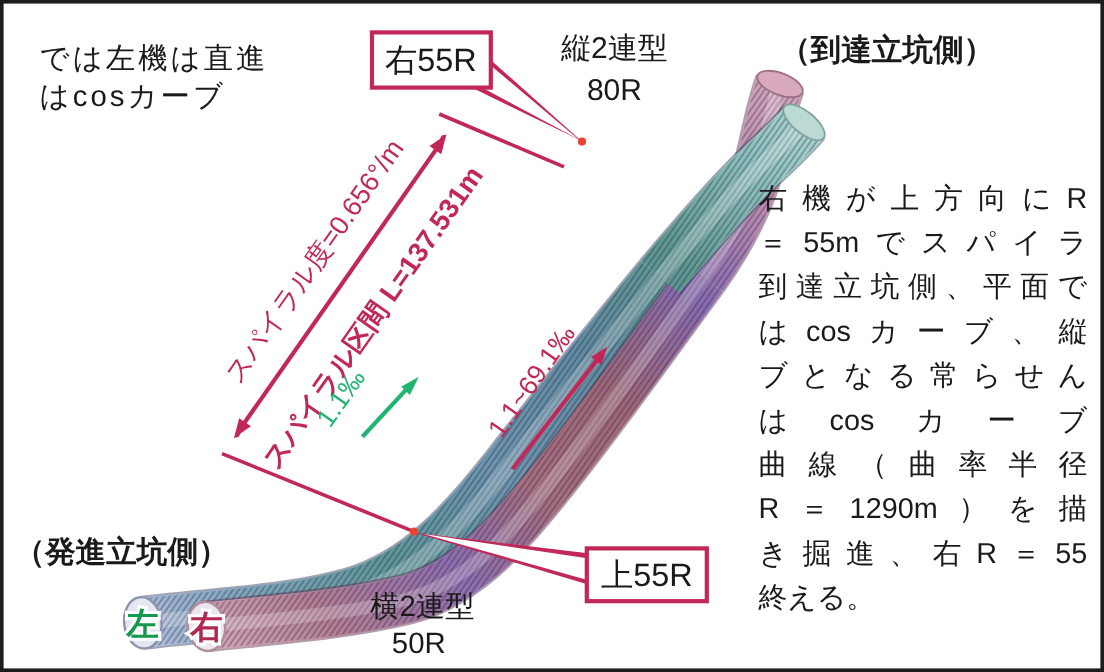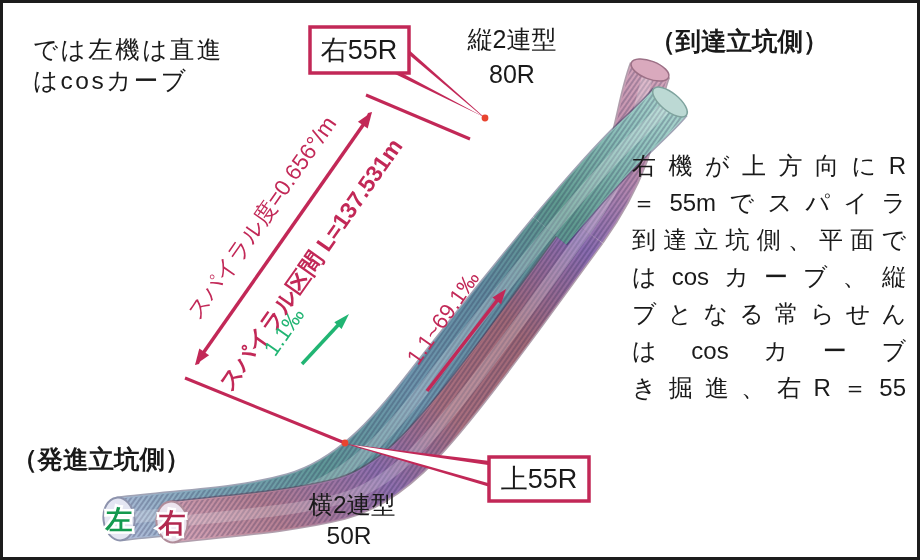--- a/index.html
+++ b/index.html
@@ -141,17 +141,20 @@
     <div>はcosカーブ</div>
   </div>
 
   <div class="abs para">
     <div class="jline">右機が上方向にR</div>
     <div class="jline">＝55mでスパイラ</div>
     <div class="jline">到達立坑側、平面で</div>
     <div class="jline">はcosカーブ、縦</div>
     <div class="jline">ブとなる常らせん</div>
     <div class="jline">はcosカーブ</div>
+    <div class="jline">曲線（曲率半径</div>
+    <div class="jline">R＝1290m）を描</div>
     <div class="jline">き掘進、右R＝55</div>
+    <div class="jline last">終える。</div>
   </div>
 
   <div class="frame"></div>
 </div>
 
 </body></html>

